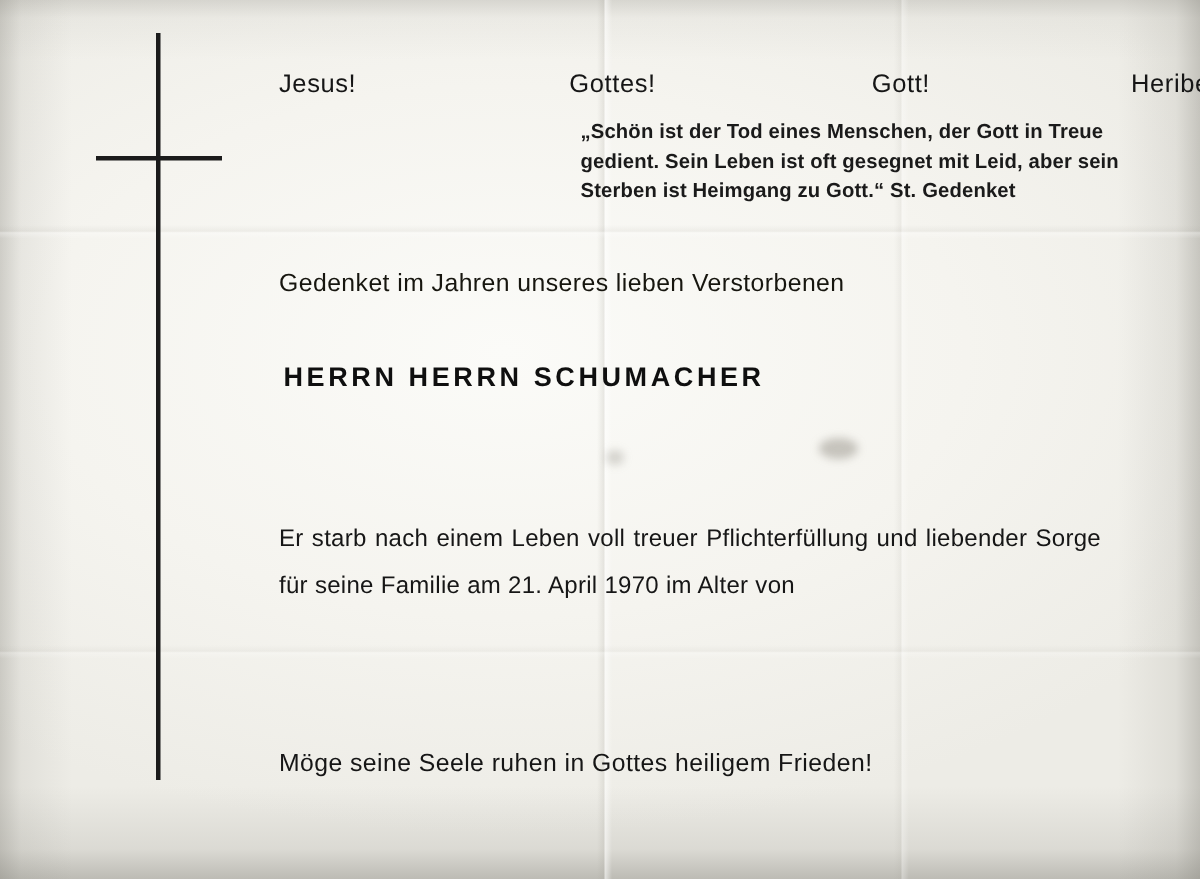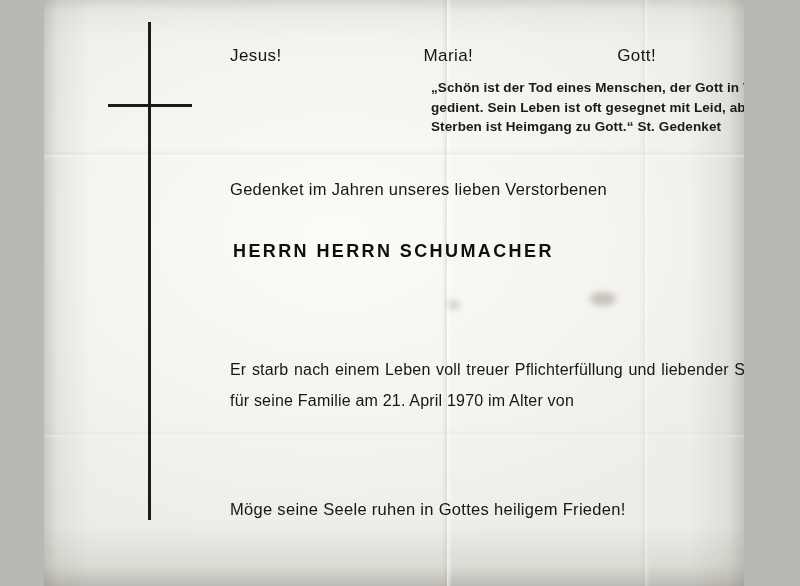--- a/index.html
+++ b/index.html
@@ -9,26 +9,25 @@
   }
   body {
     width: 800px;
     height: 586px;
     overflow: hidden;
     font-family: "Liberation Sans", sans-serif;
   }
 
   #card {
     position: relative;
-    width: 700px;
+    width: 800px;
     height: 586px;
     background:
       radial-gradient(ellipse 70% 55% at 42% 40%, #fbfbf8 0%, #f5f4ef 55%, #edece6 100%);
     overflow: hidden;
-    margin-left: 44px;
   }
 
   
   .vignette {
     position: absolute;
     inset: 0;
     pointer-events: none;
     background:
       linear-gradient(to right, rgba(120,118,110,0.30) 0px, rgba(120,118,110,0.10) 14px, rgba(255,255,255,0) 48px),
       linear-gradient(to left, rgba(120,118,110,0.34) 0px, rgba(120,118,110,0.12) 16px, rgba(255,255,255,0) 55px),
@@ -125,21 +124,21 @@
     top: 241px;
     left: 3px;
     font-size: 18px;
     font-weight: bold;
     letter-spacing: 2.4px;
     color: #0f0f0f;
   }
 
   .body-text {
     position: absolute;
-    top: 354px;
+    top: 344px;
     left: 0;
     width: 548px;
     font-size: 16px;
     line-height: 31px;
     letter-spacing: 0.2px;
     text-align: justify;
   }
   .body-text .last-line { display: block; }
 
   .closing {
@@ -163,21 +162,21 @@
   <div class="smudge" style="left:546px; top:292px; width:26px; height:14px; background:rgba(120,116,106,0.38); filter:blur(3px);"></div>
   <div class="smudge" style="left:404px; top:300px; width:12px; height:10px; background:rgba(130,126,116,0.30); filter:blur(3px);"></div>
 
   <div class="cross-v"></div>
   <div class="cross-h"></div>
 
   <div class="content">
 
     <div class="invocations">
       <span class="inv-jesus">Jesus!</span>
-      <span class="inv-maria">Maria!</span>
+      <span class="inv-maria">Gottes!</span>
       <span class="inv-josef">Gott!</span>
       <span class="inv-heribertus">Heribertus!</span>
     </div>
 
     <div class="quote">
       <span>„Schön ist der Tod eines Menschen, der Gott in Treue gedient. Sein Leben ist oft gesegnet mit Leid, aber sein Sterben ist Heimgang zu Gott.“</span>
       <span class="attrib">St. Gedenket</span>
     </div>
 
     <div class="remember">Gedenket im Jahren unseres lieben Verstorbenen</div>

